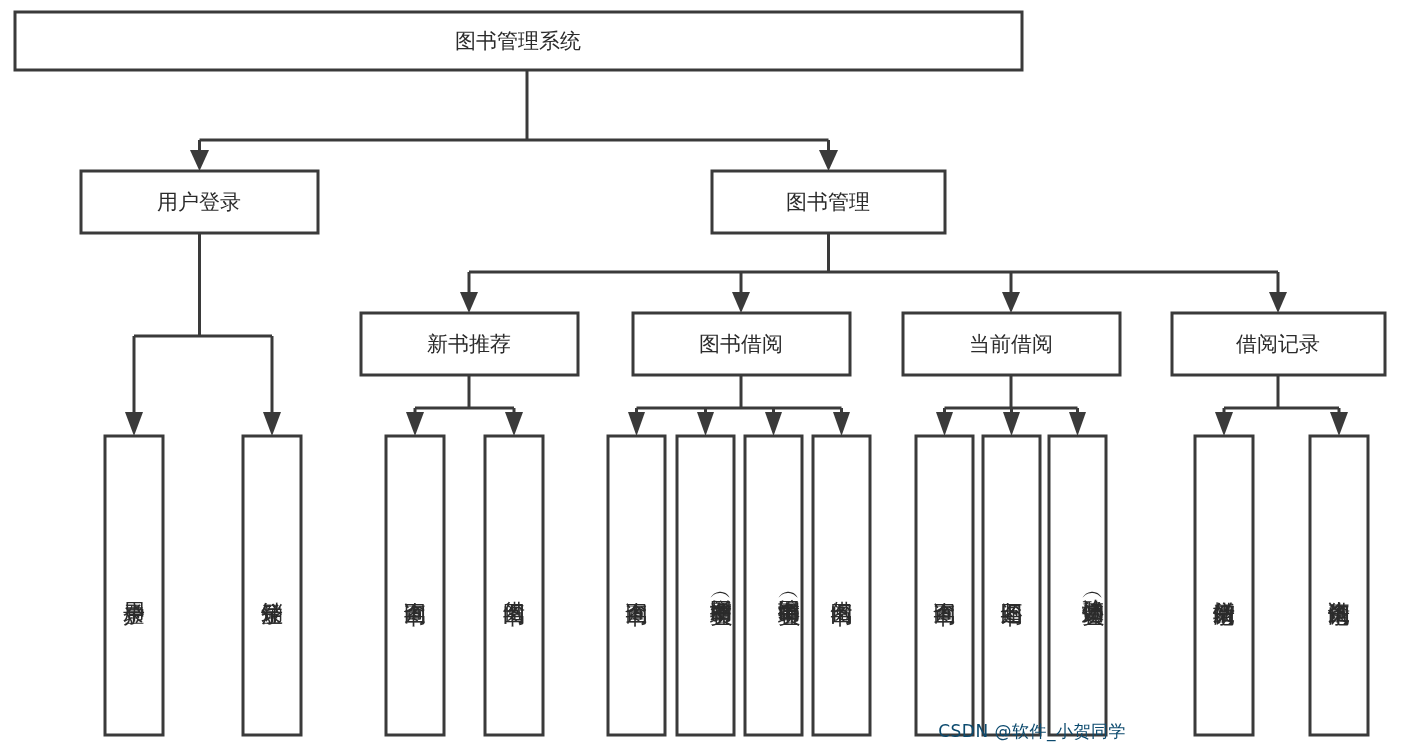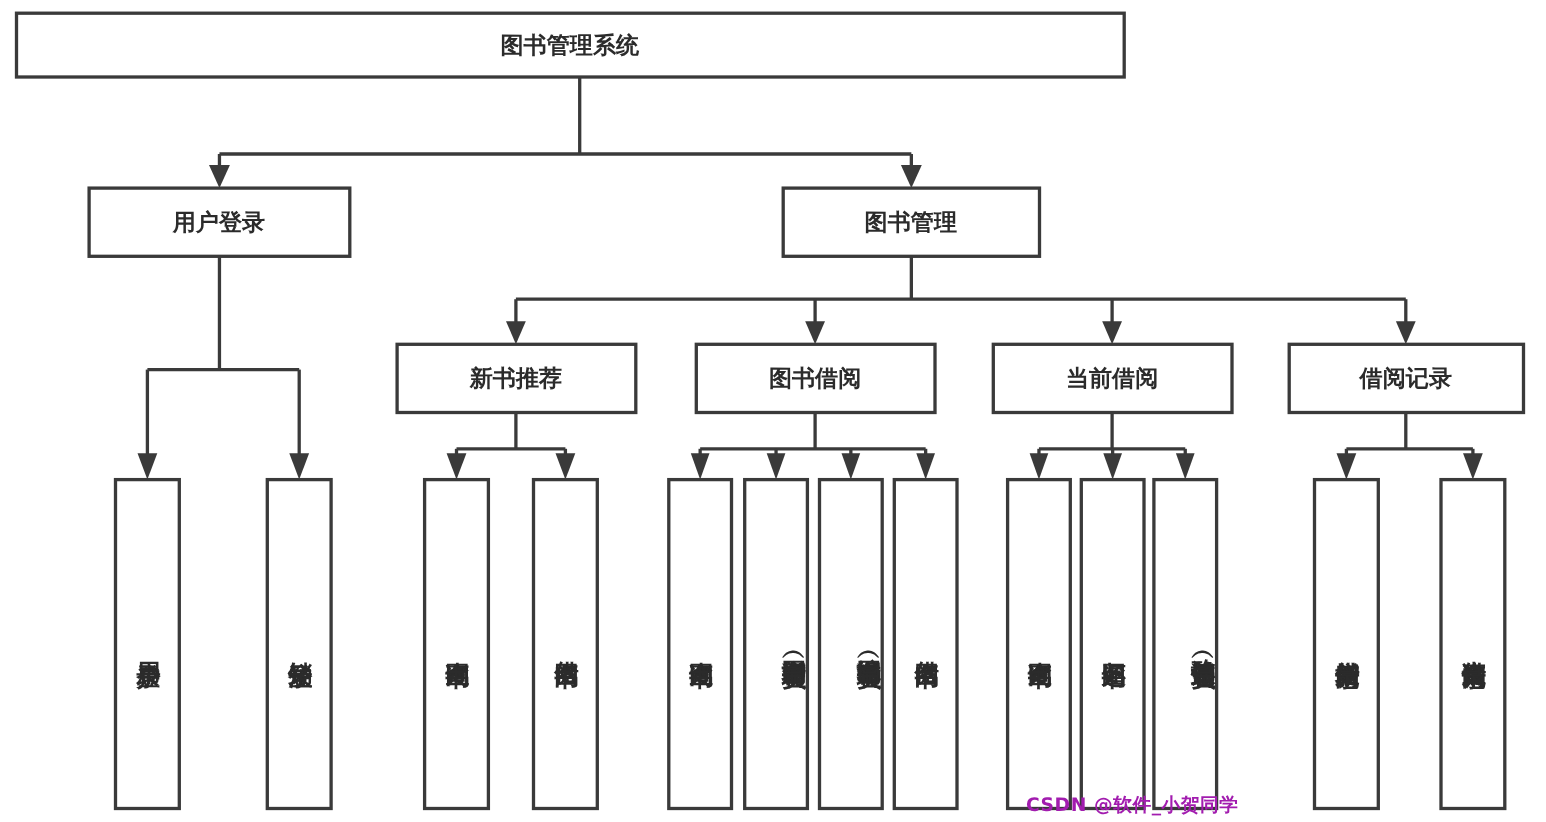--- a/index.html
+++ b/index.html
@@ -11,21 +11,20 @@
     width: 1405px;
     height: 747px;
     font-family: "DejaVu Sans", "Liberation Sans", sans-serif;
     overflow: hidden;
   }
   #diagram-root {
     position: relative;
     width: 1136px;
     height: 747px;
     background: #ffffff;
-    font-weight: bold;
   }
   svg#tree-svg {
     position: absolute;
     left: 0;
     top: 0;
     width: 1405px;
     height: 747px;
     display: block;
   }
   .node-box {
@@ -64,21 +63,21 @@
     letter-spacing: 1px;
     white-space: nowrap;
     pointer-events: none;
   }
   .watermark {
     position: absolute;
     right: 10px;
     bottom: 4px;
     font-family: "DejaVu Sans", "Liberation Sans", sans-serif;
     font-size: 17px;
-    color: #a21caf;
+    color: #0c4a6e;
     letter-spacing: 0.5px;
     white-space: nowrap;
   }
 </style>
 </head>
 <body>
 
 <div id="diagram-root">
 
   <svg id="tree-svg" viewBox="0 0 1405 747">

